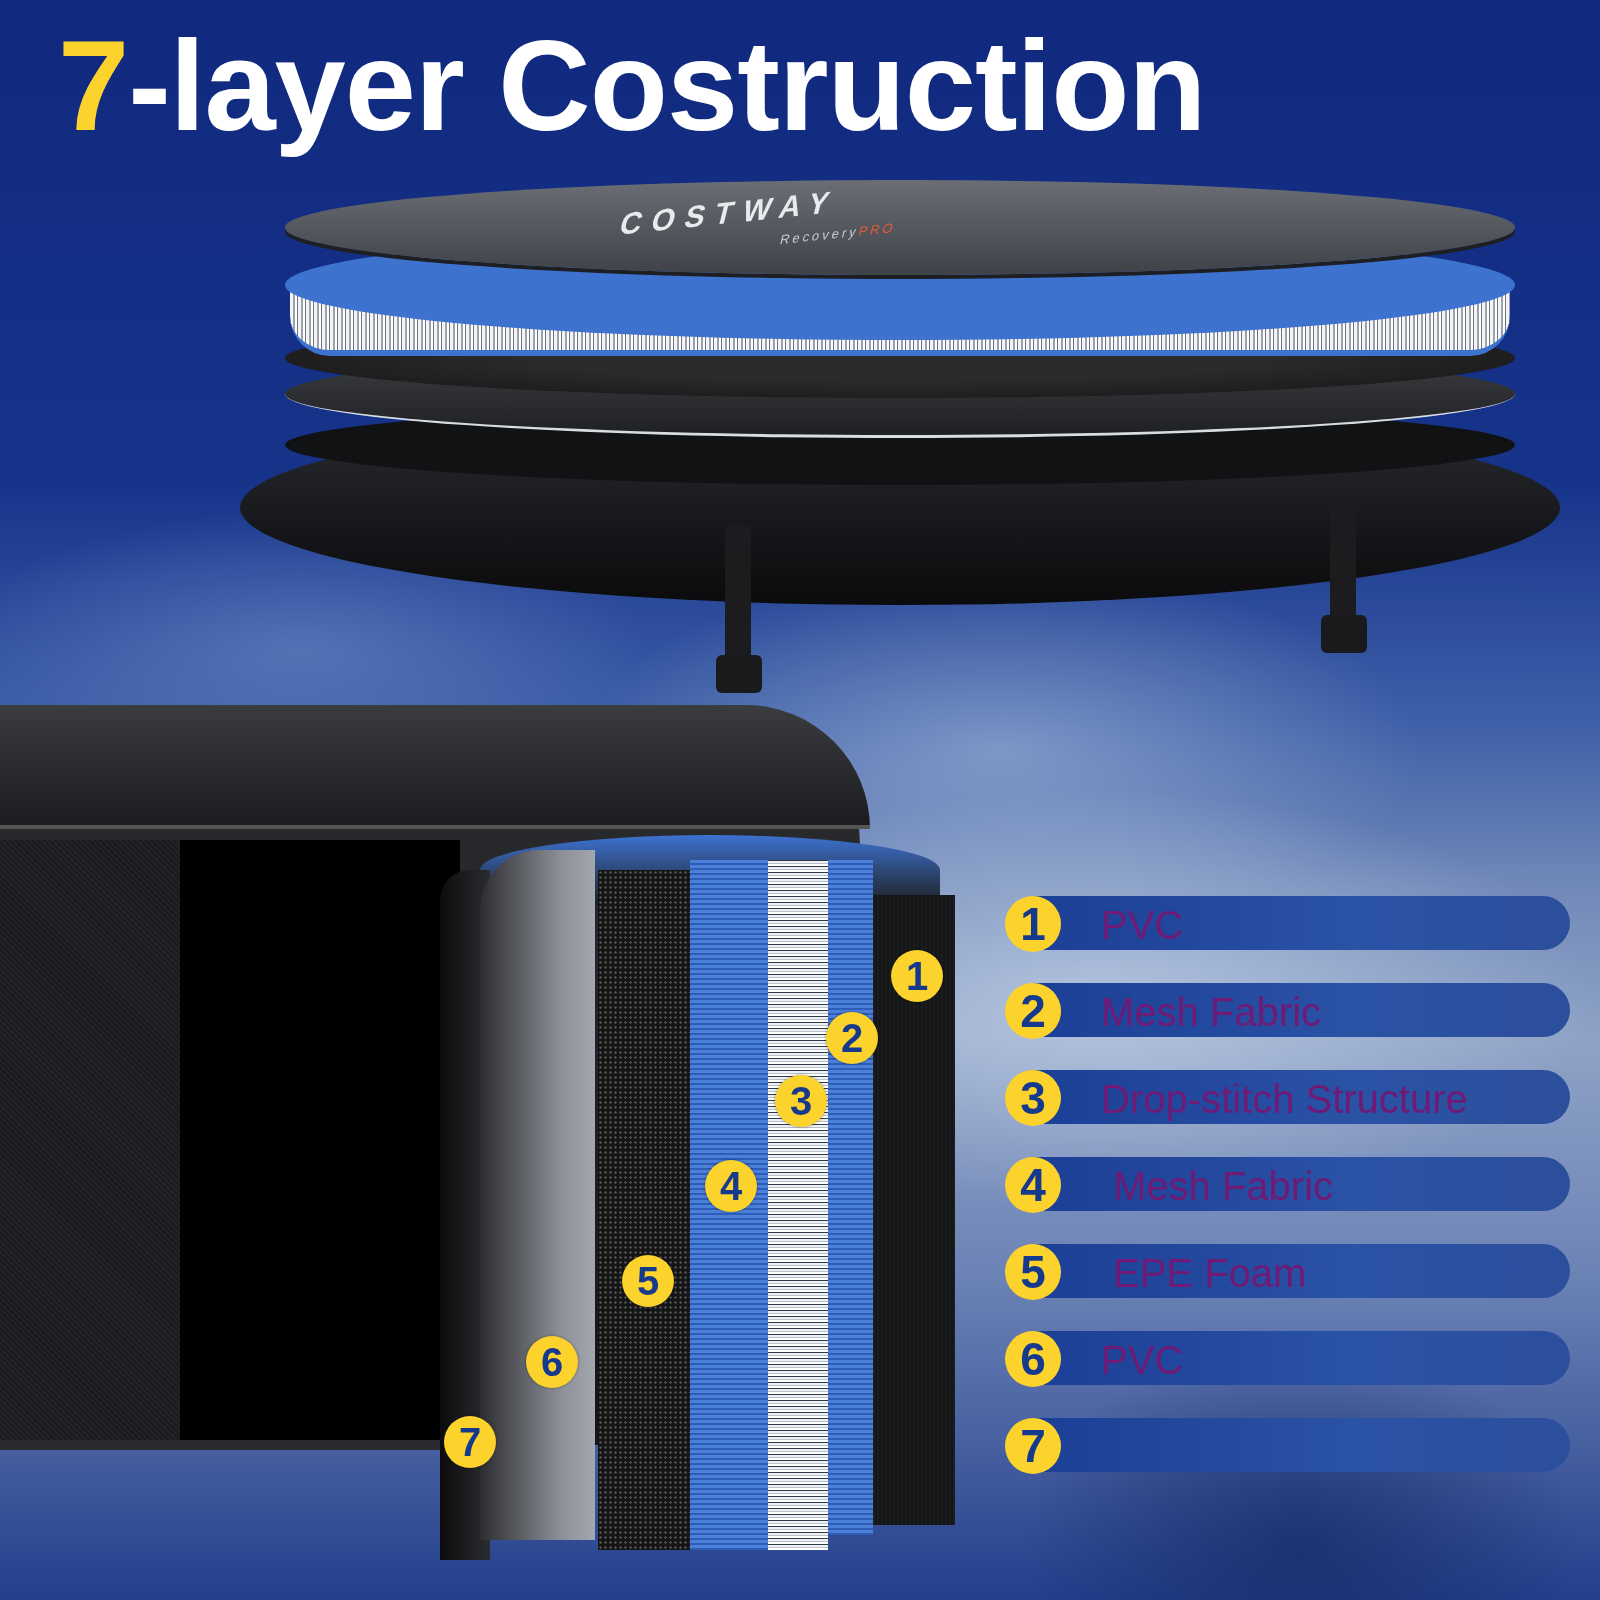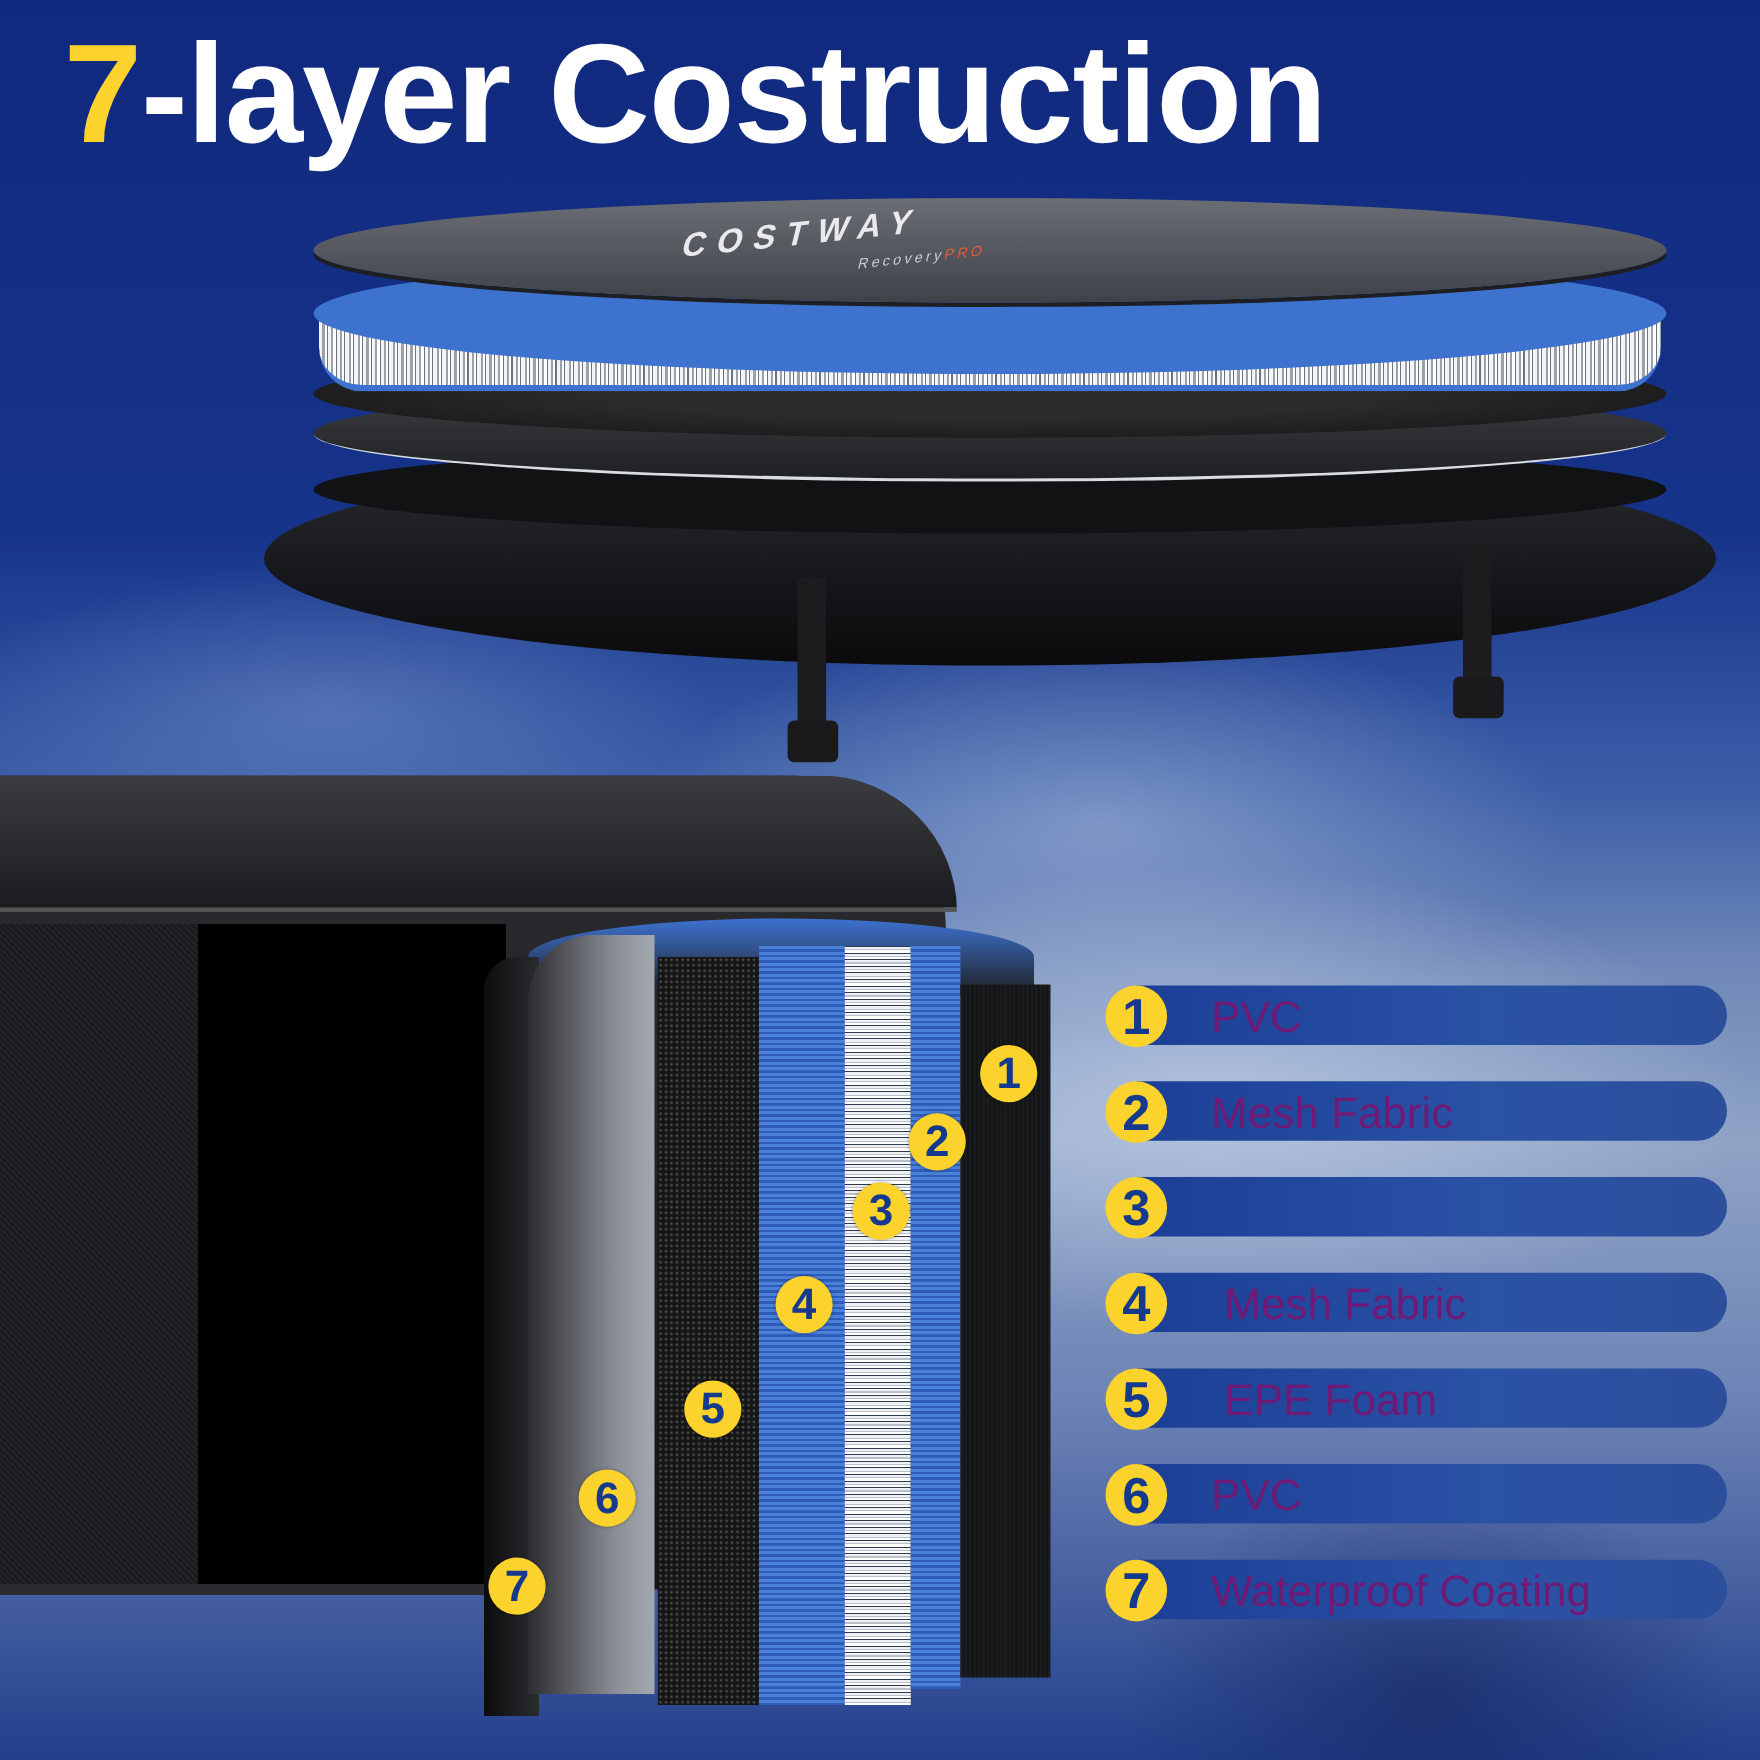--- a/index.html
+++ b/index.html
@@ -138,34 +138,34 @@
     <div class="label">PVC</div>
   </div>
   <div class="row" style="top:983px;">
     <div class="pill"></div>
     <div class="rbadge">2</div>
     <div class="label">Mesh Fabric</div>
   </div>
   <div class="row" style="top:1070px;">
     <div class="pill"></div>
     <div class="rbadge">3</div>
+    <div class="label">Drop-stitch Structure</div>
   </div>
   <div class="row" style="top:1157px;">
     <div class="pill"></div>
     <div class="rbadge">4</div>
     <div class="label indent">Mesh Fabric</div>
   </div>
   <div class="row" style="top:1244px;">
     <div class="pill"></div>
     <div class="rbadge">5</div>
     <div class="label indent">EPE Foam</div>
   </div>
   <div class="row" style="top:1331px;">
     <div class="pill"></div>
     <div class="rbadge">6</div>
     <div class="label">PVC</div>
   </div>
   <div class="row" style="top:1418px;">
     <div class="pill"></div>
     <div class="rbadge">7</div>
-    <div class="label">Waterproof Coating</div>
   </div>
 </div>
 
 </body></html>

